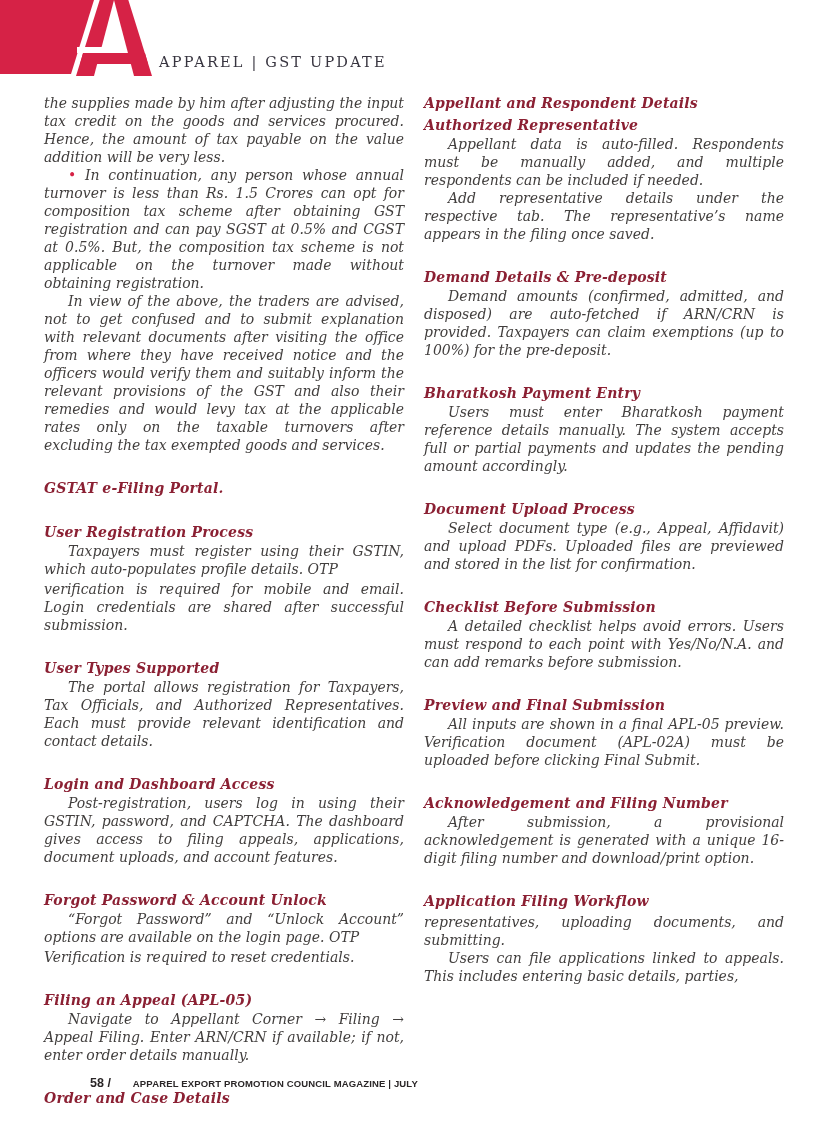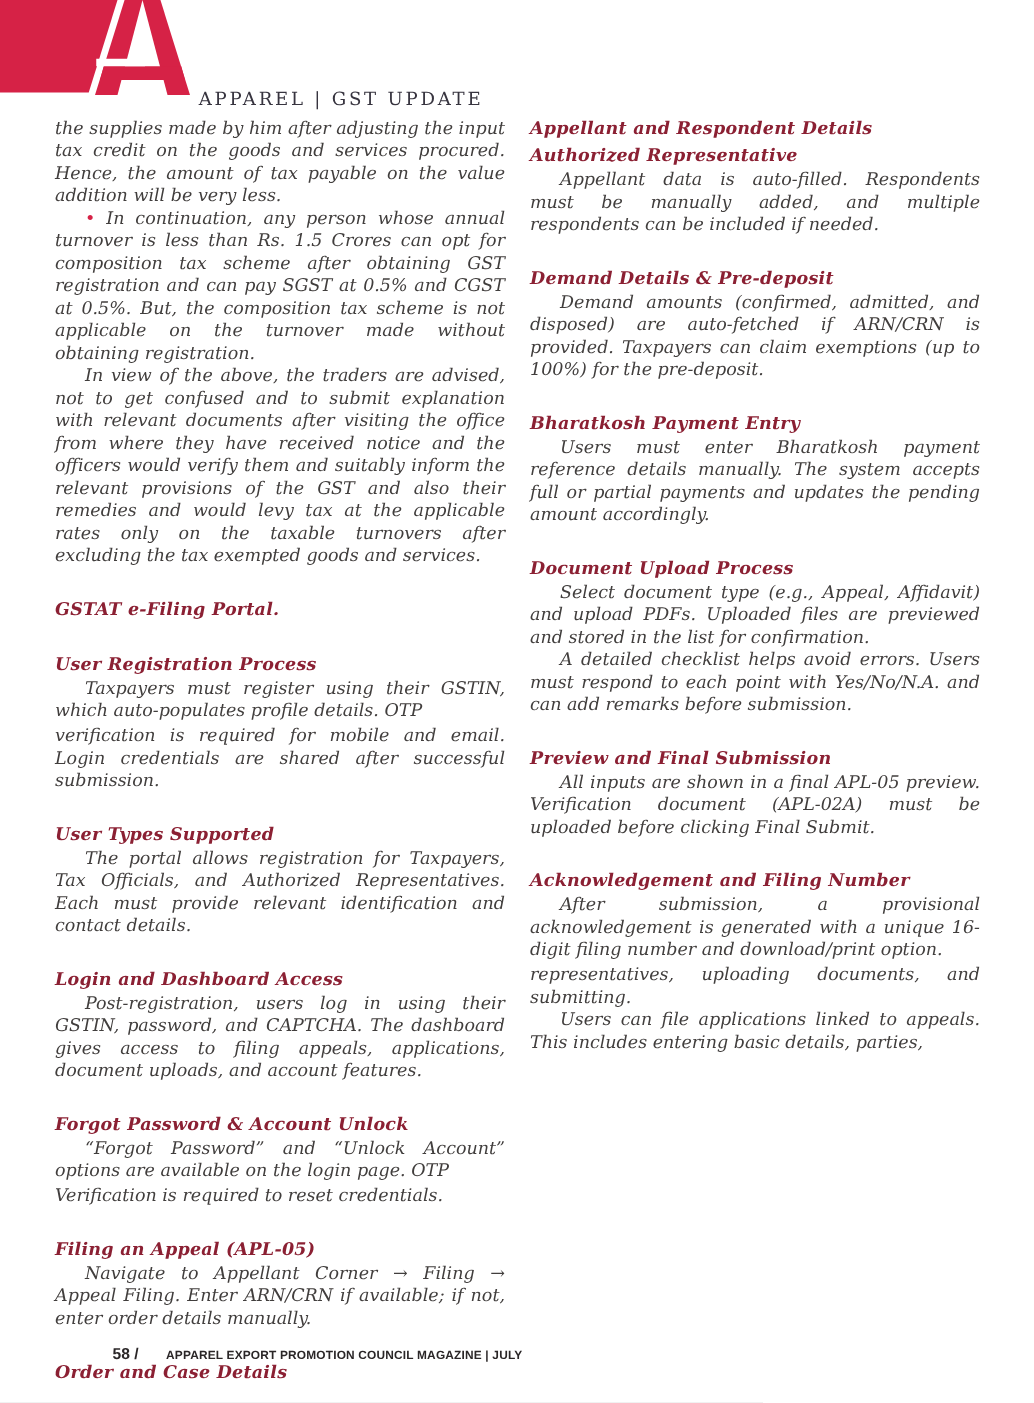--- a/index.html
+++ b/index.html
@@ -4,21 +4,21 @@
 <style>
   html,body{margin:0;padding:0;background:#e8e8e8;}
   .page{
     position:relative;width:827px;height:1122px;background:#ffffff;
     margin:0 auto;overflow:hidden;
     font-family:"DejaVu Serif",serif;
   }
   
   .logo{position:absolute;left:0;top:0;display:block;}
   .masthead{
-    position:absolute;left:159px;top:72px;
+    position:absolute;left:159px;top:54px;
     font-size:14.5px;letter-spacing:2.2px;color:#37343f;
     font-family:"DejaVu Serif",serif;white-space:nowrap;
   }
   
   .columns{
     position:absolute;left:44px;top:94px;
     display:flex;gap:20px;
   }
   .col{width:360px;}
   .blk{
@@ -79,31 +79,34 @@
         <div class="blk para">“Forgot Password” and “Unlock Account” options are available on the login page. OTP</div>
         <div class="blk para noindent cont">Verification is required to reset credentials.</div>
         <div class="blk heading">Filing an Appeal (APL-05)</div>
         <div class="blk para">Navigate to Appellant Corner → Filing → Appeal Filing. Enter ARN/CRN if available; if not, enter order details manually.</div>
         <div class="blk heading">Order and Case Details</div>
       </section>
     <section class="col">
         <div class="blk heading">Appellant and Respondent Details</div>
         <div class="blk heading tight">Authorized Representative</div>
         <div class="blk para">Appellant data is auto-filled. Respondents must be manually added, and multiple respondents can be included if needed.</div>
+        <div class="blk para">Add representative details under the respective tab. The representative’s name appears in the filing once saved.</div>
         <div class="blk heading">Demand Details &amp; Pre-deposit</div>
         <div class="blk para">Demand amounts (confirmed, admitted, and disposed) are auto-fetched if ARN/CRN is provided. Taxpayers can claim exemptions (up to 100%) for the pre-deposit.</div>
         <div class="blk heading">Bharatkosh Payment Entry</div>
         <div class="blk para">Users must enter Bharatkosh payment reference details manually. The system accepts full or partial payments and updates the pending amount accordingly.</div>
         <div class="blk heading">Document Upload Process</div>
         <div class="blk para">Select document type (e.g., Appeal, Affidavit) and upload PDFs. Uploaded files are previewed and stored in the list for confirmation.</div>
+        <div class="blk heading">Checklist Before Submission</div>
         <div class="blk para">A detailed checklist helps avoid errors. Users must respond to each point with Yes/No/N.A. and can add remarks before submission.</div>
         <div class="blk heading">Preview and Final Submission</div>
         <div class="blk para">All inputs are shown in a final APL-05 preview. Verification document (APL-02A) must be uploaded before clicking Final Submit.</div>
         <div class="blk heading">Acknowledgement and Filing Number</div>
         <div class="blk para">After submission, a provisional acknowledgement is generated with a unique 16-digit filing number and download/print option.</div>
+        <div class="blk heading">Application Filing Workflow</div>
         <div class="blk para noindent cont">representatives, uploading documents, and submitting.</div>
         <div class="blk para">Users can file applications linked to appeals. This includes entering basic details, parties,</div>
       </section>
   </main>
 
   <footer class="footer">
     <span class="pagenum">58 /</span>
     <span class="foottext">APPAREL EXPORT PROMOTION COUNCIL MAGAZINE | JULY</span>
   </footer>
 

